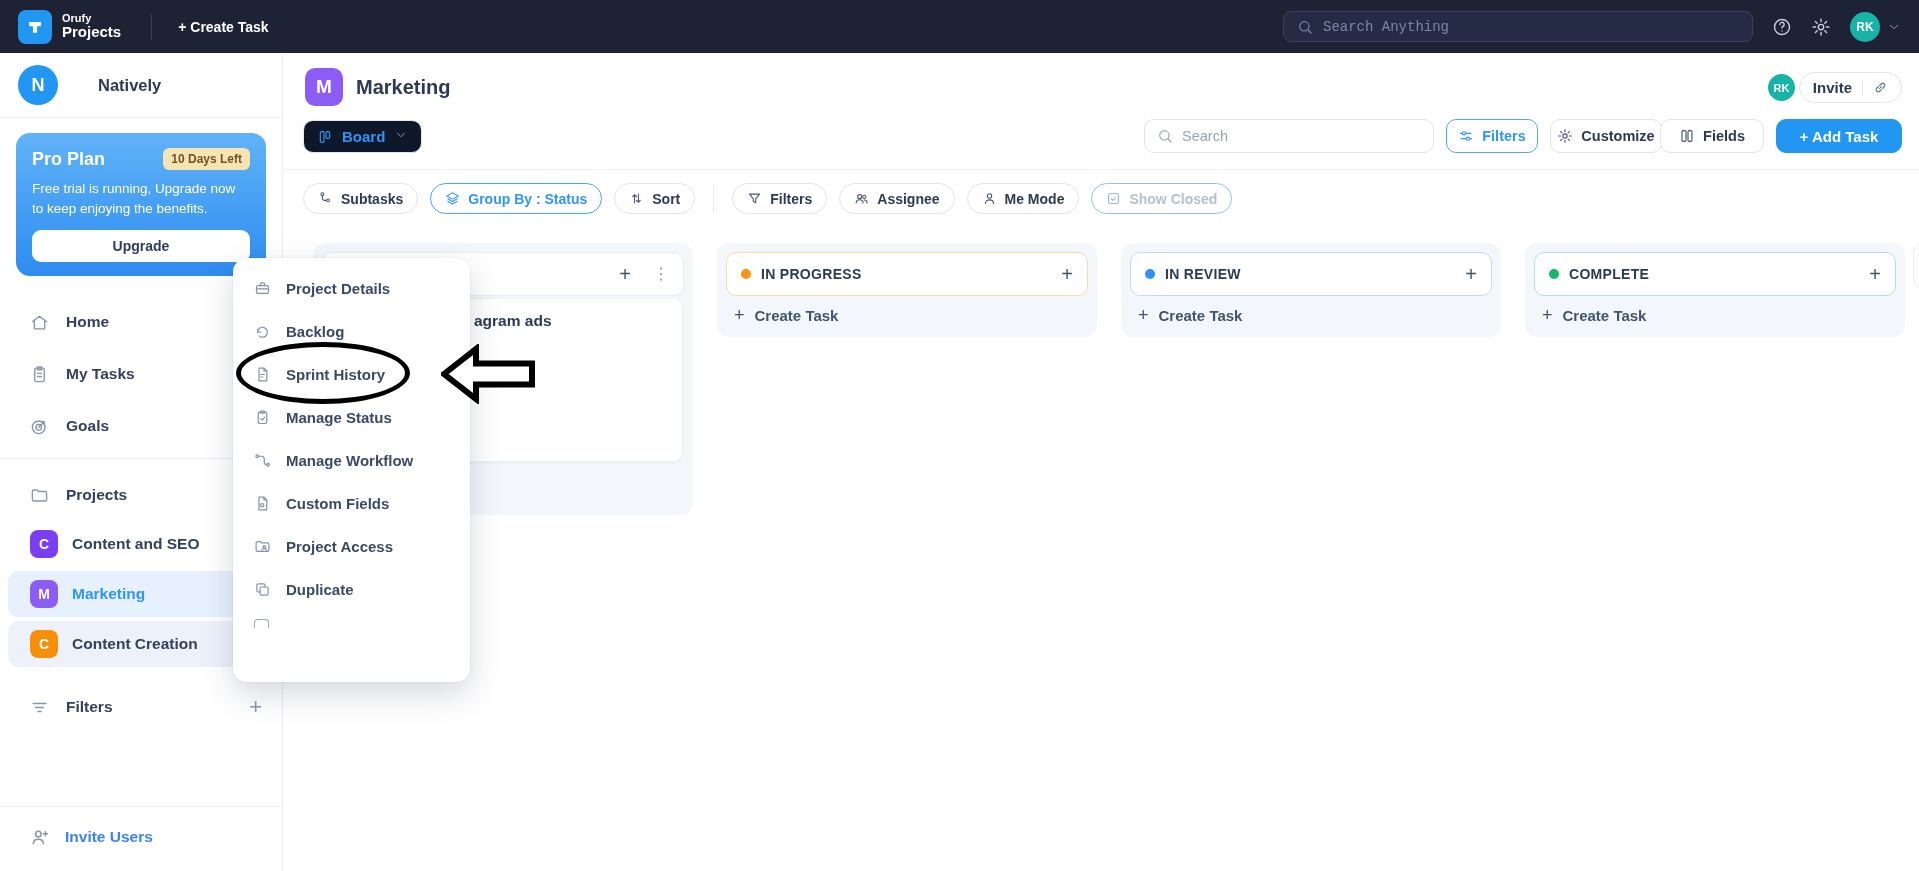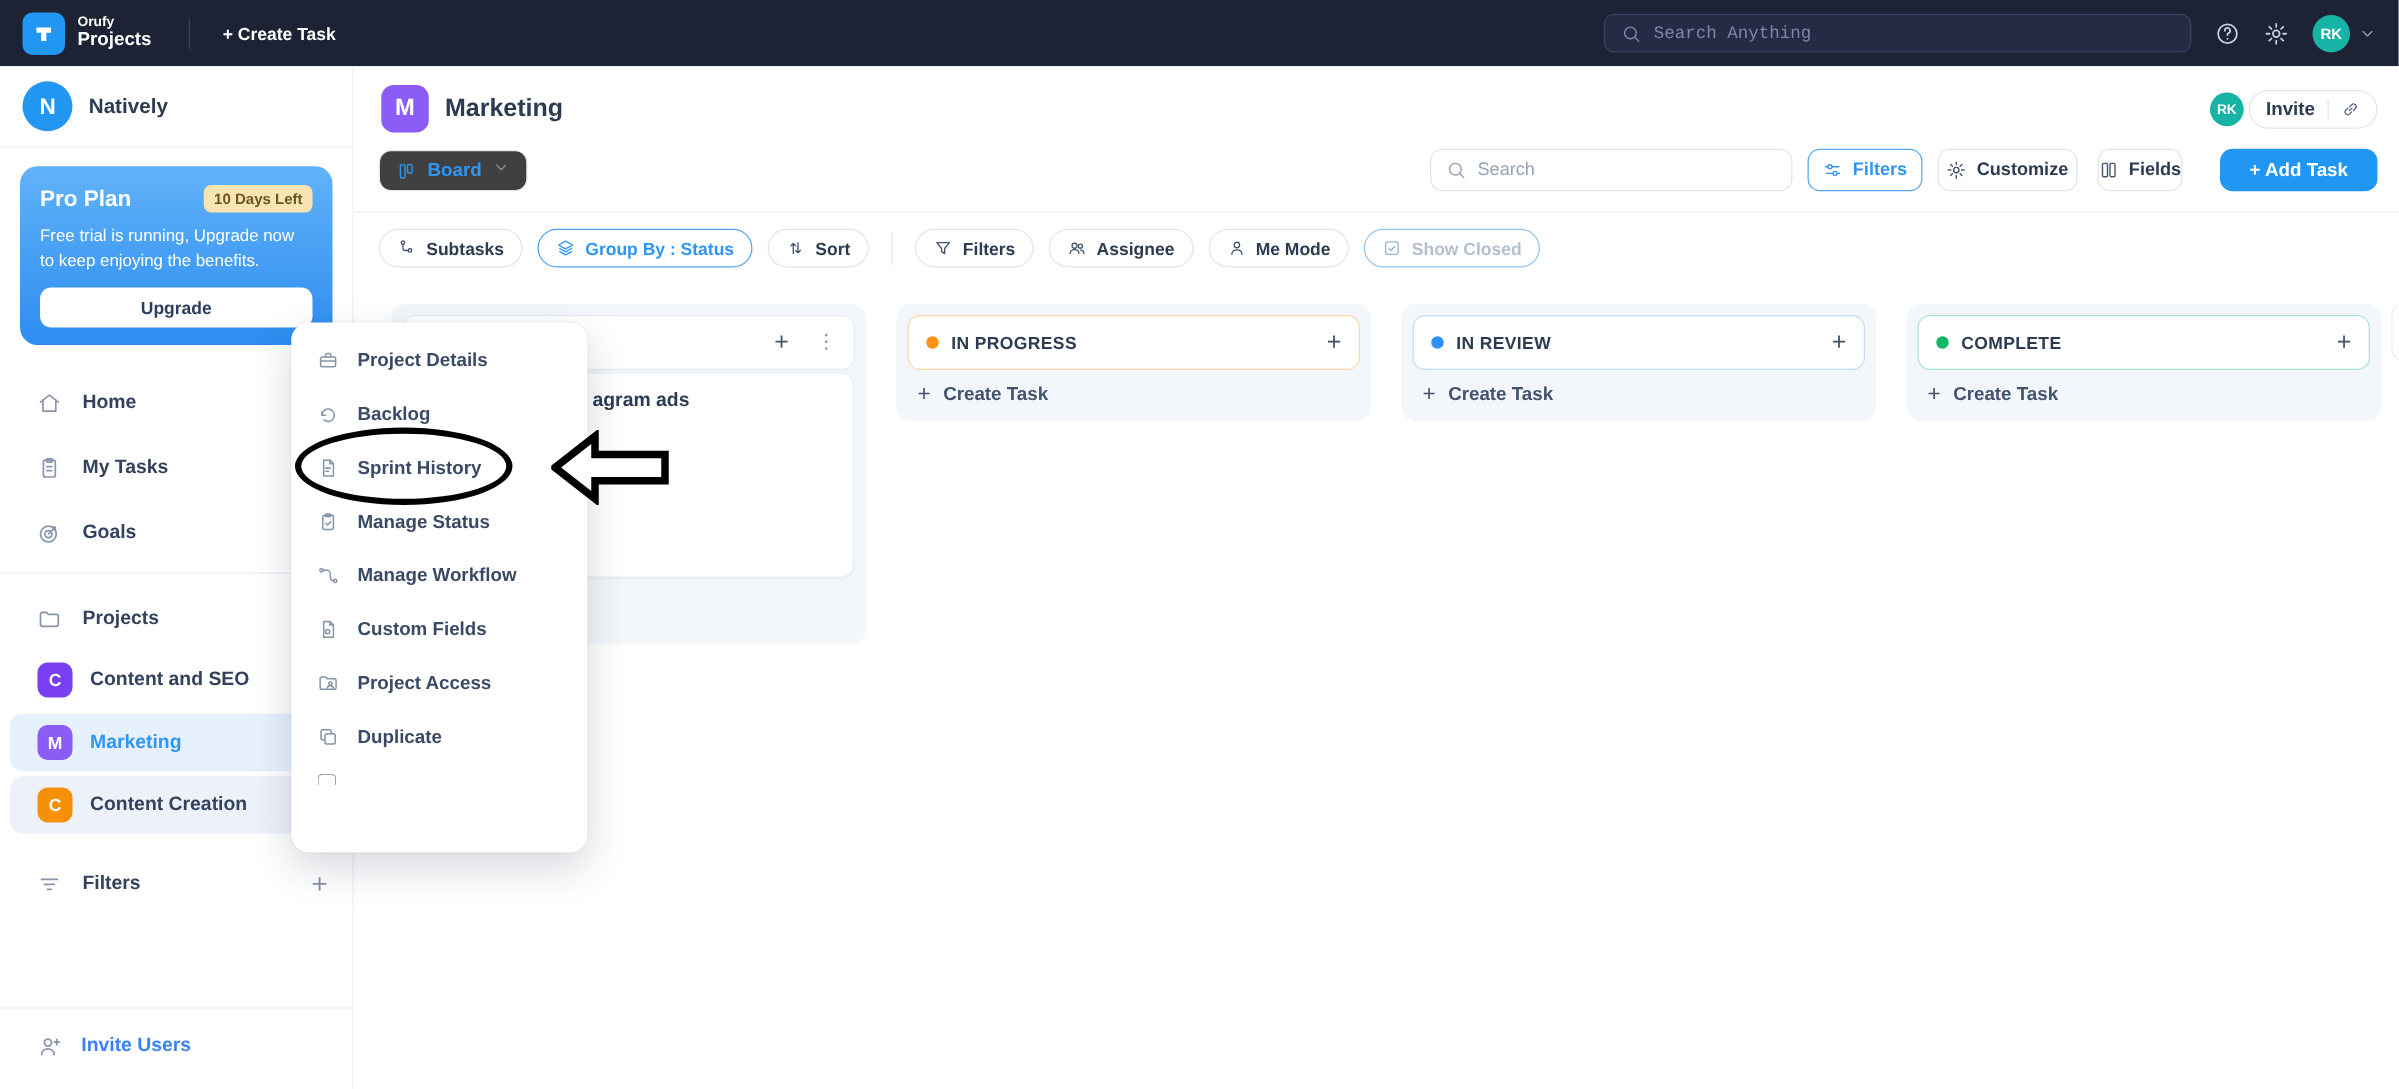--- a/index.html
+++ b/index.html
@@ -34,21 +34,21 @@
 
   
   .app { display:flex; height:818px; }
   .sidebar { width:283px; flex:none; border-right:1px solid #ebedf3; display:flex; flex-direction:column; background:#fff; }
   .main { flex:1; position:relative; background:#fff; }
 
   
   .ws-row { height:65px; display:flex; align-items:center; gap:13px; padding:0 18px; border-bottom:1px solid #ebedf3; }
   .ws-badge { width:40px; height:40px; border-radius:50%; background:#2196f3; color:#fff;
     font-size:18px; font-weight:700; display:flex; align-items:center; justify-content:center; }
-  .ws-name { font-size:16.5px; font-weight:600; color:#2c3a52; }
+  .ws-name { font-size:16.5px; font-weight:600; color:#2c3a52;margin-left:27px; }
 
   .plan-card { margin:15px 16px 0; border-radius:14px; padding:15px 16px 14px;
     background:linear-gradient(180deg,#61b3f8 0%,#2d8cf0 100%); color:#fff; }
   .plan-top { display:flex; align-items:flex-end; justify-content:space-between; }
   .plan-title { font-size:18px; font-weight:700; }
   .plan-badge { background:#f8e3b2; color:#6d5526; font-size:12px; font-weight:600;
     border-radius:6px; padding:4px 8px; }
   .plan-desc { font-size:13.5px; line-height:1.45; margin-top:9px; }
   .plan-btn { display:block; width:100%; height:32px; margin-top:12px; background:#fff;
     border:none; border-radius:9px; color:#2c3e5d; font-weight:700; font-size:14px;
@@ -90,40 +90,40 @@
     background:#17b3a6; color:#fff; font-size:11px; font-weight:700;
     display:flex; align-items:center; justify-content:center; }
   .mh-invite { position:absolute; right:17px; top:19px; height:31px; border:1px solid #e0e4ed;
     border-radius:16px; background:#fff; display:flex; align-items:center; gap:10px;
     padding:0 13px; font-size:15px; font-weight:600; color:#2c3a52; cursor:pointer; }
   .mh-invite .sep { width:1px; height:16px; background:#e0e4ed; }
   .mh-invite svg { width:15px; height:15px; color:#5a6b84; }
 
   .view-pill { position:absolute; left:20px; top:67px; height:33px; border:1px solid #e3e7f0;
     border-radius:10px; display:flex; align-items:center; gap:9px; padding:0 13px;
-    background:#404040; cursor:pointer; }
+    background:#0f172a; cursor:pointer; }
   .view-pill .label { color:#2f96f5; font-size:15px; font-weight:700; }
   .view-pill .board-ic { color:#2f96f5; } .view-pill .chev { color:#8a93a8; }
   .view-pill .chev svg { width:14px; height:14px; }
 
   .hdr-search { position:absolute; right:485px; top:66px; width:290px; height:34px;
     border:1px solid #e0e4ed; border-radius:10px; display:flex; align-items:center; gap:9px;
     padding:0 12px; color:#98a2b6; background:#fff; }
   .hdr-search svg { width:16px; height:16px; }
   .hdr-search input { border:none; outline:none; font-size:14.5px; width:100%;
     font-family:inherit; color:#6d28d9; }
   .hdr-search input::placeholder { color:#98a2b6; }
   .hdr-btn { position:absolute; top:66px; height:34px; border-radius:10px; border:1px solid #e0e4ed;
     background:#fff; display:flex; align-items:center; justify-content:center; gap:8px;
     font-size:14.5px; font-weight:600; color:#2c3a52; cursor:pointer; font-family:inherit; }
   .hdr-btn svg { width:16px; height:16px; color:#46556f; }
   .btn-filters { right:381px; width:92px; border-color:#56a8f2; color:#2f96f5; }
   .btn-filters svg { color:#2f96f5; }
   .btn-customize { right:257px; width:112px; }
-  .btn-fields { right:173px; width:68px;text-align:center; }
+  .btn-fields { right:155px; width:104px;text-align:center; }
   .btn-add { right:17px; width:126px; background:#2196f3; border-color:#2196f3; color:#fff; font-weight:700; font-size:15px; }
 
   
   .toolbar { display:flex; align-items:center; gap:12px; padding:13px 0 0 20px; }
   .tool-pill { height:31px; border:1px solid #dfe5ee; border-radius:16px; background:#fff;
     display:flex; align-items:center; gap:8px; padding:0 14px; font-size:14px; font-weight:600;
     color:#2c3a52; cursor:pointer; white-space:nowrap; }
   .tool-pill svg { width:15px; height:15px; color:#46556f; }
   .tool-pill.accent { border-color:#4da3f3; color:#2f96f5; } .tool-pill.accent svg { color:#2f96f5; }
   .tool-pill.muted { border-color:#8fc4ef; color:#b6bfce; } .tool-pill.muted svg { color:#9fb4cc; }

